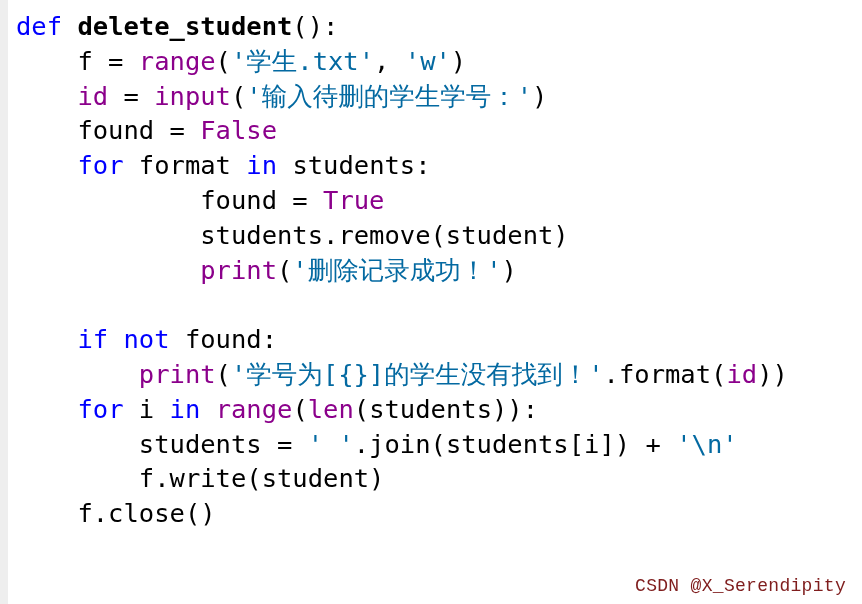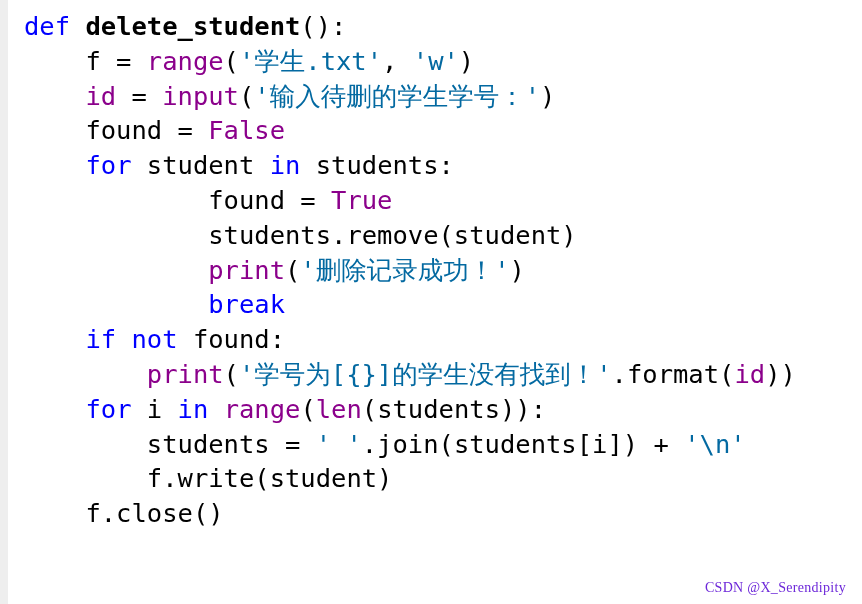--- a/index.html
+++ b/index.html
@@ -43,60 +43,60 @@
   }
 
   .line {
     height: 34.8px;
     line-height: 34.8px;
     white-space: pre;
     font-size: 25.5px;
     font-family: "DejaVu Sans Mono", "Liberation Mono", monospace;
     letter-spacing: 0px;
     color: #000000;
-    padding-left: 16px;
+    padding-left: 8px;
   }
 
   
   .kw   { color: #0000ff; }                 
   .fn   { color: #000000; font-weight: bold; } 
   .bi   { color: #8b008b; }                 
   .cst  { color: #8b008b; text-align: right; }                 
   .str  { color: #0369a1; }                 
   .num  { color: #8b1a1a; }                 
   .pl   { color: #000000; }                 
 
   #watermark {
     position: absolute;
     right: 16px;
     bottom: 8px;
-    font-family: Liberation Serif, serif;
-    font-size: 14px;
-    color: #6d28d9;
+    font-family: Liberation Mono, monospace;
+    font-size: 18px;
+    color: #7f1d1d;
     letter-spacing: 0.3px;
     white-space: pre;
   }
 </style>
 </head>
 <body>
 
 <div id="page">
 
   <div id="gutter"></div>
 
   <div id="code">
       <div class="line"><span class="kw">def</span><span class="pl"> </span><span class="fn">delete_student</span><span class="pl">():</span></div>
       <div class="line"><span class="pl">    f = </span><span class="bi">range</span><span class="pl">(</span><span class="str">'学生.txt'</span><span class="pl">, </span><span class="str">'w'</span><span class="pl">)</span></div>
       <div class="line"><span class="pl">    </span><span class="cst">id</span><span class="pl"> = </span><span class="bi">input</span><span class="pl">(</span><span class="str">'输入待删的学生学号：'</span><span class="pl">)</span></div>
       <div class="line"><span class="pl">    found = </span><span class="cst">False</span></div>
-      <div class="line"><span class="pl">    </span><span class="kw">for</span><span class="pl"> student </span><span class="kw">in</span><span class="pl"> students:</span></div>
+      <div class="line"><span class="pl">    </span><span class="kw">for</span><span class="pl"> format </span><span class="kw">in</span><span class="pl"> students:</span></div>
       <div class="line"><span class="pl">            found = </span><span class="cst">True</span></div>
       <div class="line"><span class="pl">            students.remove(student)</span></div>
       <div class="line"><span class="pl">            </span><span class="bi">print</span><span class="pl">(</span><span class="str">'删除记录成功！'</span><span class="pl">)</span></div>
-      <div class="line"><span class="pl">            </span><span class="kw">break</span></div>
+      <div class="line"><span class="pl">            </span></div>
       <div class="line"><span class="pl">    </span><span class="kw">if</span><span class="pl"> </span><span class="kw">not</span><span class="pl"> found:</span></div>
       <div class="line"><span class="pl">        </span><span class="bi">print</span><span class="pl">(</span><span class="str">'学号为[{}]的学生没有找到！'</span><span class="pl">.format(</span><span class="cst">id</span><span class="pl">))</span></div>
       <div class="line"><span class="pl">    </span><span class="kw">for</span><span class="pl"> i </span><span class="kw">in</span><span class="pl"> </span><span class="bi">range</span><span class="pl">(</span><span class="bi">len</span><span class="pl">(students)):</span></div>
       <div class="line"><span class="pl">        students = </span><span class="str">' '</span><span class="pl">.join(students[i]) + </span><span class="str">'\n'</span></div>
       <div class="line"><span class="pl">        f.write(student)</span></div>
       <div class="line"><span class="pl">    f.close()</span></div>
     </div>
 
   <div id="watermark">CSDN @X_Serendipity</div>
 

